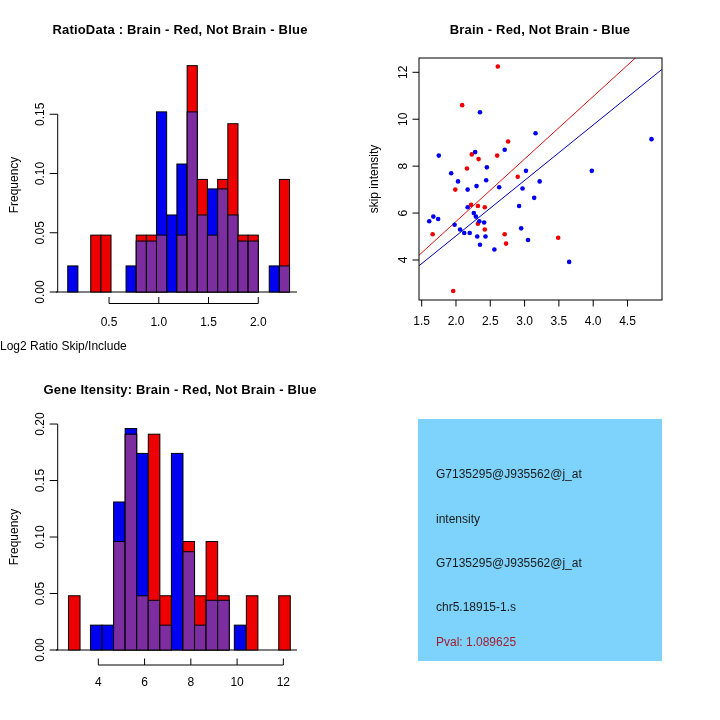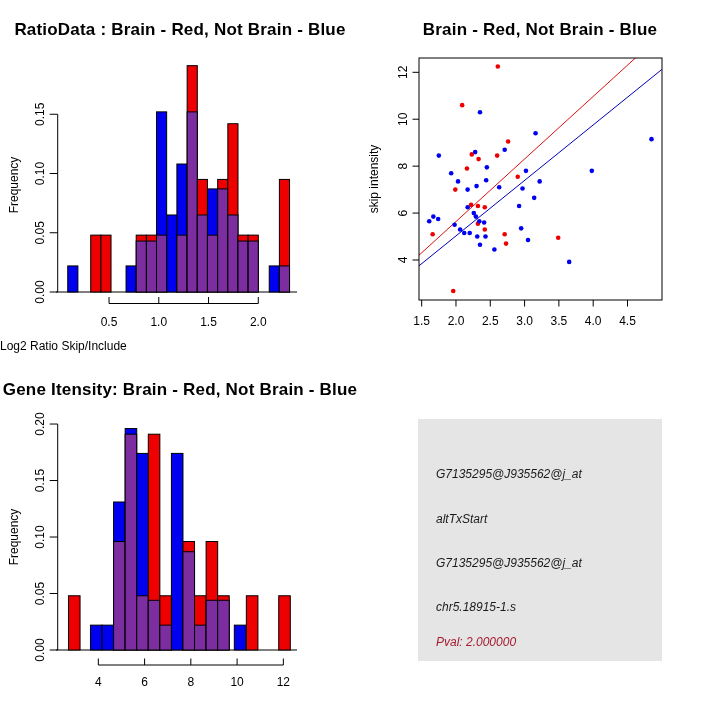--- a/index.html
+++ b/index.html
@@ -1,20 +1,20 @@
 <!DOCTYPE html>
 <html><head>
 <meta charset="utf-8">
 <style>
   html,body{margin:0;padding:0;background:#ffffff;}
   .figure{position:relative;width:720px;height:720px;background:#ffffff;overflow:hidden;
           font-family:"Liberation Sans",sans-serif;}
   svg.panel{position:absolute;width:360px;height:360px;overflow:visible;}
   svg text{font-family:"Liberation Sans",sans-serif;font-size:12px;fill:#000;}
-  .title{position:absolute;width:360px;text-align:center;font-size:17px;font-weight:bold;
+  .title{position:absolute;width:360px;text-align:center;font-size:13px;font-weight:bold;
          color:#000;letter-spacing:0.2px;white-space:nowrap;line-height:14px;}
   .axis-label{position:absolute;font-size:12px;color:#000;white-space:nowrap;line-height:13px;}
   .axis-label.center{width:360px;}
   .axis-label.rot{transform:translate(-50%,-50%) rotate(-90deg);}
   .info-panel{position:absolute;left:418px;top:419px;width:244px;height:242px;}
   .info-line{position:absolute;left:18px;font-size:12px;line-height:13px;white-space:nowrap;}
 </style>
 </head>
 <body>
 
@@ -219,21 +219,21 @@
   <div class="title" style="left:0;top:383px">Gene Itensity: Brain - Red, Not Brain - Blue</div>
   <div class="title" style="left:360px;top:23px">Brain - Red, Not Brain - Blue</div>
 
   <div class="axis-label rot" style="left:14px;top:185px">Frequency</div>
   <div class="axis-label center" style="left:0;top:340px">Log2 Ratio Skip/Include</div>
 
   <div class="axis-label rot" style="left:374px;top:179px">skip intensity</div>
 
   <div class="axis-label rot" style="left:14px;top:537px">Frequency</div>
 
-  <div class="info-panel" style="background: #e5e5e5; font-style: italic;">
+  <div class="info-panel" style="background: #7dd3fc;">
     <div class="info-line" style="top: 49px; color: rgb(26, 26, 26);">G7135295@J935562@j_at</div>
-    <div class="info-line" style="top: 94px; color: rgb(26, 26, 26);">altTxStart</div>
+    <div class="info-line" style="top: 94px; color: rgb(26, 26, 26);">intensity</div>
     <div class="info-line" style="top: 138px; color: rgb(26, 26, 26);">G7135295@J935562@j_at</div>
     <div class="info-line" style="top: 182px; color: rgb(26, 26, 26);">chr5.18915-1.s</div>
-    <div class="info-line" style="top: 217px; color: rgb(165, 28, 48);">Pval: 2.000000</div>
+    <div class="info-line" style="top: 217px; color: rgb(165, 28, 48);">Pval: 1.089625</div>
   </div>
 
 </div>
 
 </body></html>

